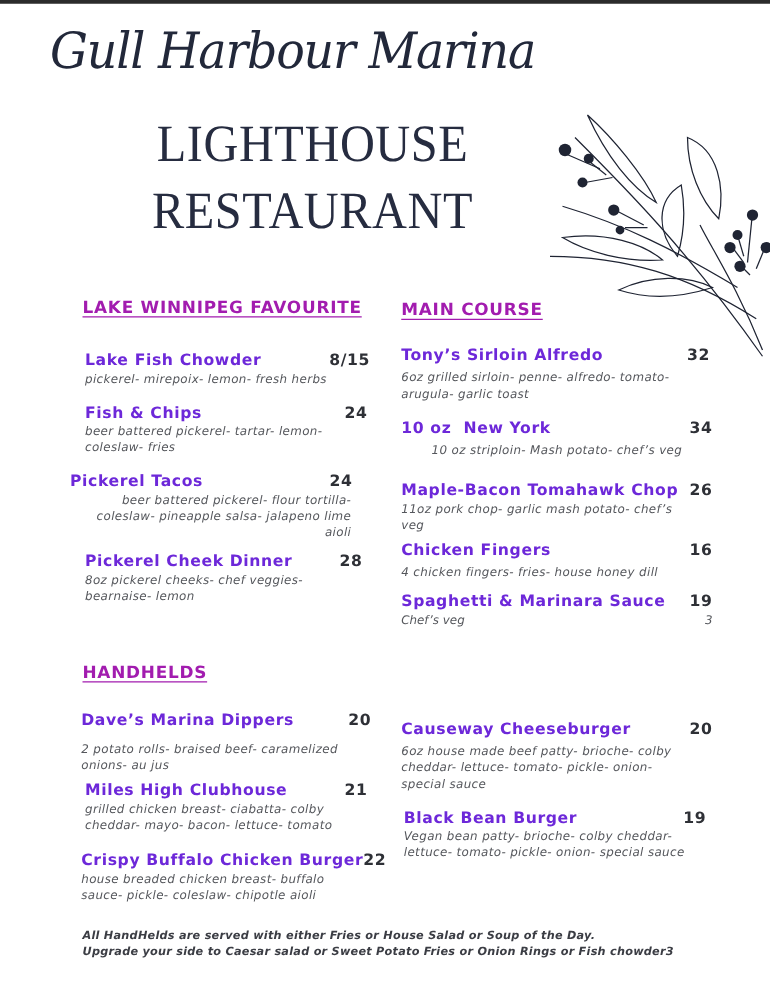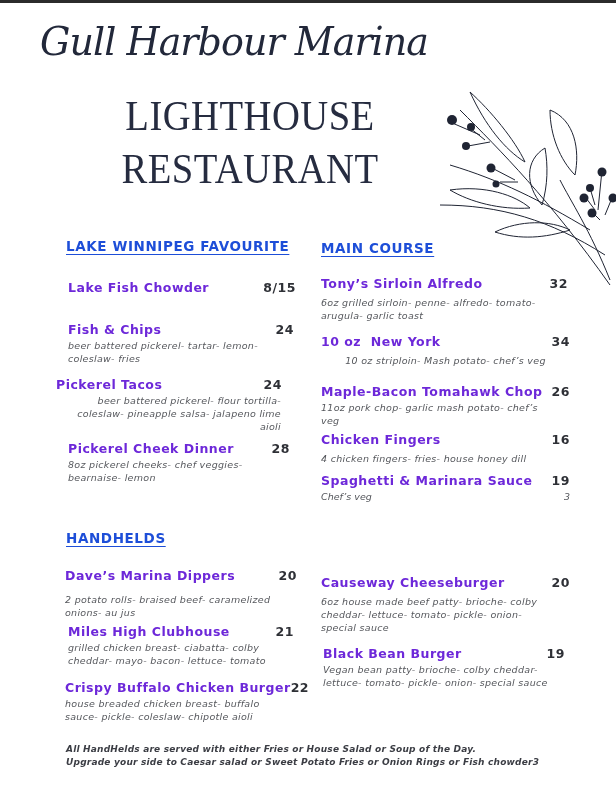--- a/index.html
+++ b/index.html
@@ -18,21 +18,21 @@
   .serif-title {
     position:absolute; left:100px; width:300px; text-align:center;
     font-family:"Liberation Serif", serif; color:#262c40; font-size:42px;
     transform:scaleX(0.92); transform-origin:center top; letter-spacing:0.5px;
   }
   .t1 { top:92px; }
   .t2 { top:145px; }
   .leaf { position:absolute; left:430px; top:80px; width:186px; height:210px; }
 
   .sec-head {
-    position:absolute; font-weight:bold; font-size:13.5px; color:#1d4ed8;
+    position:absolute; font-weight:bold; font-size:13.5px; color:#a21caf;
     text-decoration:underline; text-underline-offset:3px; letter-spacing:0.6px;
   }
   .item { position:absolute; }
   .item .row { display:flex; justify-content:space-between; align-items:baseline; }
   .item .name { font-weight:bold; font-size:12.5px; color:#6d28d9; letter-spacing:0.5px; white-space:nowrap; }
   .item .price { font-weight:bold; font-size:12.5px; color:#2e3036; letter-spacing:0.5px; }
   .item .desc { font-style:italic; font-size:9.5px; color:#55575c; line-height:13px; letter-spacing:0.3px; margin-top:2px; }
   .addon { display:flex; justify-content:space-between; font-style:italic; font-size:9.5px; color:#55575c; line-height:13px; }
 
   .footer { position:absolute; left:66px; top:743px; width:460px; font-style:italic; font-weight:bold; font-size:9px; color:#3b3d44; line-height:13px; letter-spacing:0.2px;text-align:center; }
@@ -86,20 +86,21 @@
   </g>
 </svg>
 
 <div class="sec-head" style="left:66px; top:238px;">LAKE WINNIPEG FAVOURITE</div>
 
 <div class="item" style="left:68px; top:280px; width:228px;">
   <div class="row">
       <span class="name">Lake Fish Chowder</span>
       <span class="price">8/15</span>
     </div>
+  <div class="desc">pickerel- mirepoix- lemon- fresh herbs</div>
 </div>
 <div class="item" style="left:68px; top:322px; width:226px;">
   <div class="row">
       <span class="name">Fish &amp; Chips</span>
       <span class="price">24</span>
     </div>
   <div class="desc" style="width:200px;">beer battered pickerel- tartar- lemon- coleslaw- fries</div>
 </div>
 <div class="item" style="left:56px; top:377px; width:226px;text-align:right;">
   <div class="row">

